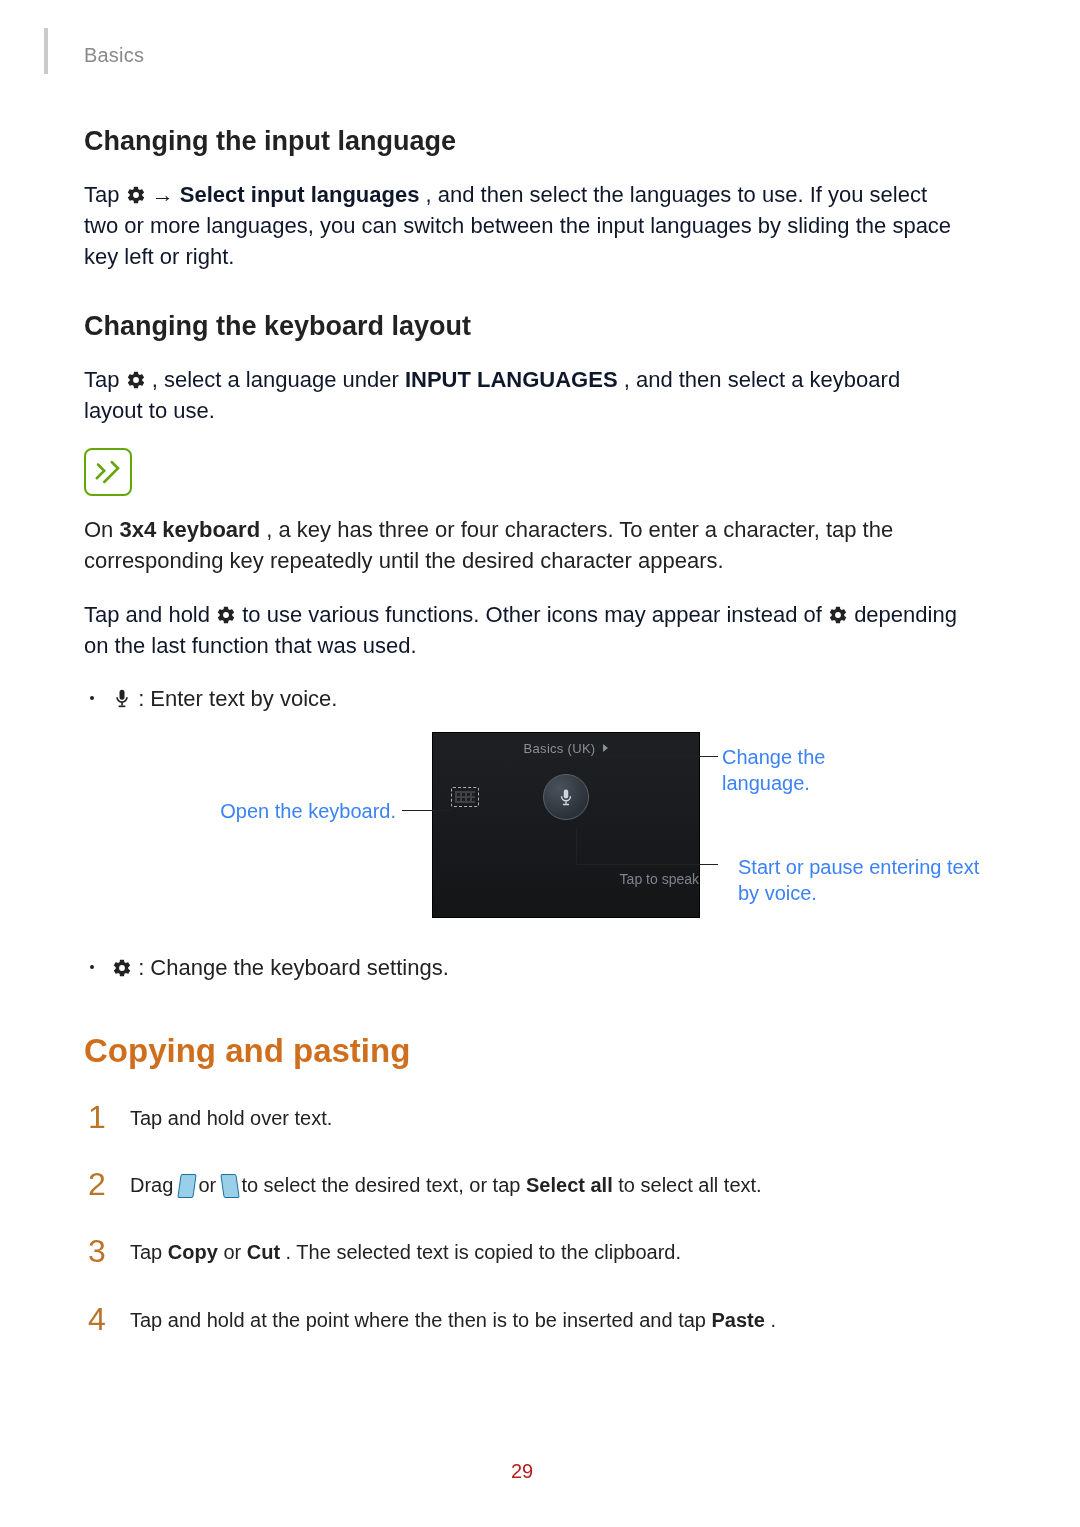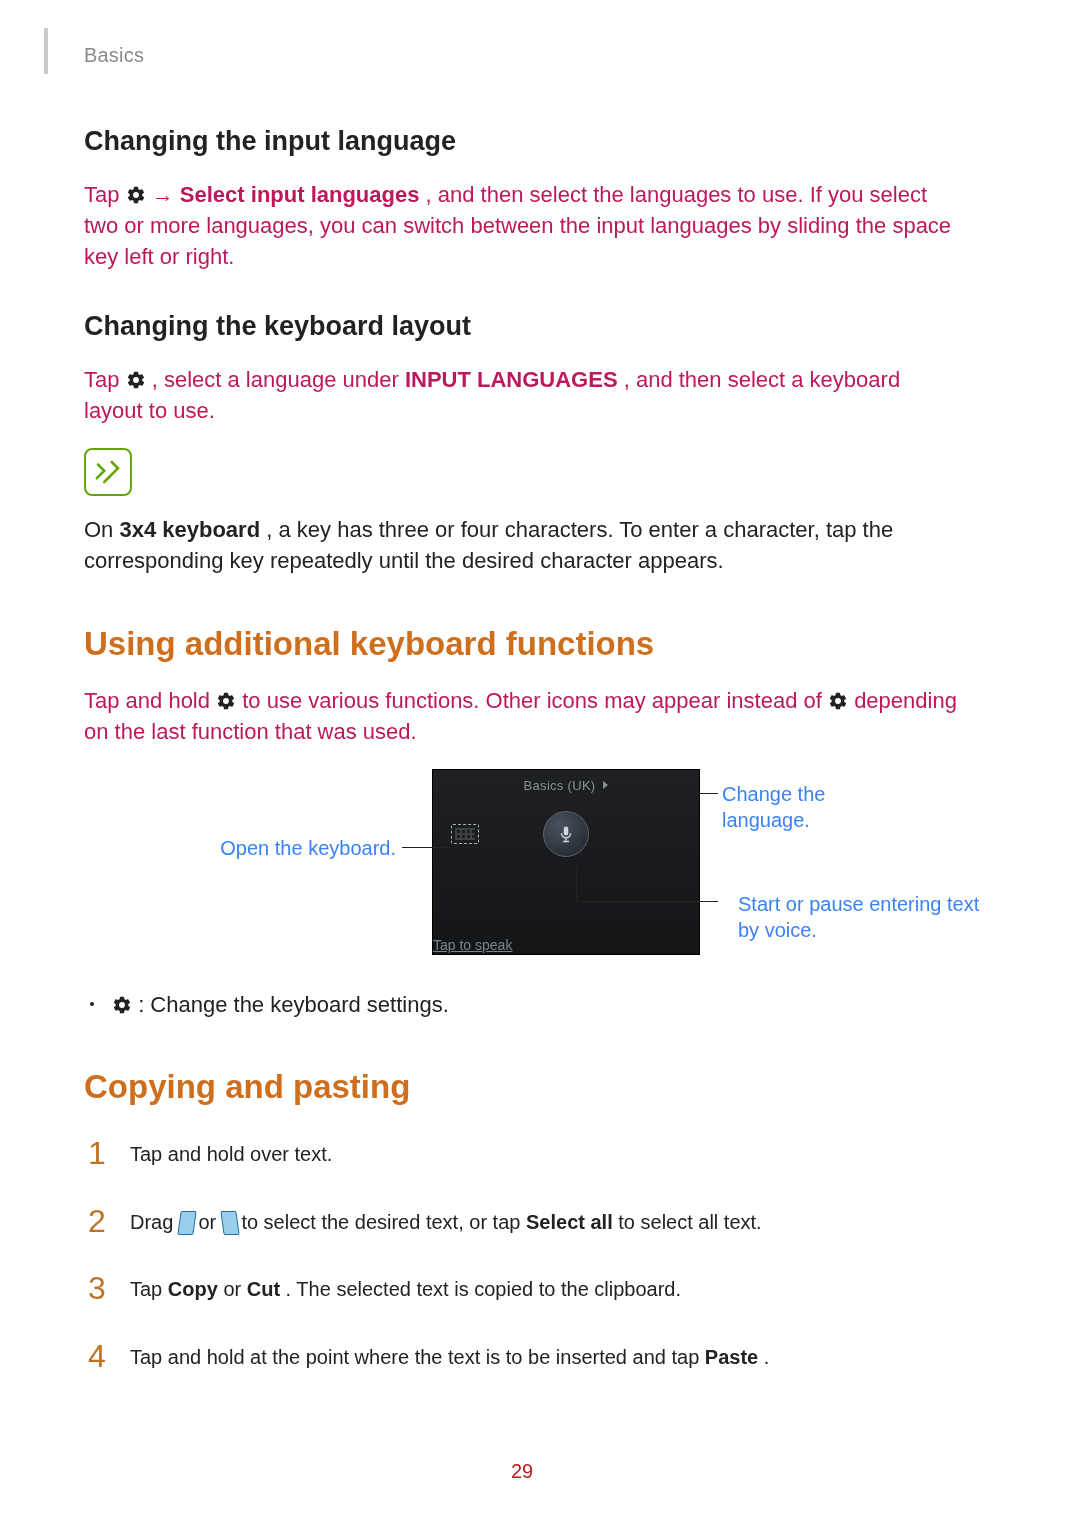--- a/index.html
+++ b/index.html
@@ -46,21 +46,21 @@
     font-weight: 700;
     color: #cf6f1e;
     margin: 48px 0 18px 0;
   }
   .h2-kbfunc { font-size: 33px; }
   .h2-copy   { font-size: 33px; }
 
   .body-text {
     font-size: 22px;
     line-height: 1.42;
-    color: #be185d;
+    color: #0f172a;
   }
   .body-text b { font-weight: 700; }
 
   .inline-icon {
     display: inline-flex;
     align-items: center;
     justify-content: center;
     vertical-align: -3px;
   }
   .inline-icon svg { display: block; }
@@ -169,26 +169,25 @@
     left: 50%;
     transform: translateX(-50%);
     width: 44px; height: 44px;
     border-radius: 50%;
     background: radial-gradient(circle at 35% 30%, #4a525c, #2a3138 70%);
     border: 1px solid #5a626c;
     display: flex; align-items: center; justify-content: center;
   }
   .phoneshot .tap-row {
     position: absolute;
-    bottom: 1px;
+    bottom: 30px;
     width: 100%;
-    text-align: left;
+    text-align: right;
     color: #7d848d;
     font-size: 14px;
-    text-decoration: underline;
   }
 
   .callout {
     position: absolute;
     font-size: 20px;
     color: #3b82f6;
     line-height: 1.3;
   }
   .leader {
     position: absolute;
@@ -302,37 +301,52 @@
         <path d="M9 20 L20 9 L15 4"></path>
       </svg>
     </div>
     <div class="note-text">
       <span>On </span>
       <b>3x4 keyboard</b>
       <span>, a key has three or four characters. To enter a character, tap the corresponding key repeatedly until the desired character appears.</span>
     </div>
   </div>
 
-  <h2 class="major h2-kbfunc">Using additional keyboard functions</h2>
   <p class="body-text">
     <span>Tap and hold </span>
     <span class="inline-icon">
       <svg width="20" height="20" viewBox="0 0 24 24" fill="#222">
           <path d="M19.4 13a7.8 7.8 0 0 0 .1-1 7.8 7.8 0 0 0-.1-1l2.1-1.6a.5.5 0 0 0 .1-.6l-2-3.5a.5.5 0 0 0-.6-.2l-2.5 1a7.6 7.6 0 0 0-1.7-1l-.4-2.6A.5.5 0 0 0 14 2h-4a.5.5 0 0 0-.5.4L9.1 5a7.6 7.6 0 0 0-1.7 1l-2.5-1a.5.5 0 0 0-.6.2l-2 3.5a.5.5 0 0 0 .1.6L4.5 11a7.8 7.8 0 0 0-.1 1 7.8 7.8 0 0 0 .1 1l-2.1 1.6a.5.5 0 0 0-.1.6l2 3.5a.5.5 0 0 0 .6.2l2.5-1a7.6 7.6 0 0 0 1.7 1l.4 2.6A.5.5 0 0 0 10 22h4a.5.5 0 0 0 .5-.4l.4-2.6a7.6 7.6 0 0 0 1.7-1l2.5 1a.5.5 0 0 0 .6-.2l2-3.5a.5.5 0 0 0-.1-.6ZM12 15.5A3.5 3.5 0 1 1 15.5 12 3.5 3.5 0 0 1 12 15.5Z"></path>
         </svg>
     </span>
     <span> to use various functions. Other icons may appear instead of </span>
     <span class="inline-icon">
       <svg width="20" height="20" viewBox="0 0 24 24" fill="#222">
           <path d="M19.4 13a7.8 7.8 0 0 0 .1-1 7.8 7.8 0 0 0-.1-1l2.1-1.6a.5.5 0 0 0 .1-.6l-2-3.5a.5.5 0 0 0-.6-.2l-2.5 1a7.6 7.6 0 0 0-1.7-1l-.4-2.6A.5.5 0 0 0 14 2h-4a.5.5 0 0 0-.5.4L9.1 5a7.6 7.6 0 0 0-1.7 1l-2.5-1a.5.5 0 0 0-.6.2l-2 3.5a.5.5 0 0 0 .1.6L4.5 11a7.8 7.8 0 0 0-.1 1 7.8 7.8 0 0 0 .1 1l-2.1 1.6a.5.5 0 0 0-.1.6l2 3.5a.5.5 0 0 0 .6.2l2.5-1a7.6 7.6 0 0 0 1.7 1l.4 2.6A.5.5 0 0 0 10 22h4a.5.5 0 0 0 .5-.4l.4-2.6a7.6 7.6 0 0 0 1.7-1l2.5 1a.5.5 0 0 0 .6-.2l2-3.5a.5.5 0 0 0-.1-.6ZM12 15.5A3.5 3.5 0 1 1 15.5 12 3.5 3.5 0 0 1 12 15.5Z"></path>
         </svg>
     </span>
     <span> depending on the last function that was used.</span>
   </p>
 
+  <ul class="icon-list">
+    <li>
+      <span class="bullet-dot"></span>
+      <span>
+        <span class="inline-icon">
+          <svg width="20" height="22" viewBox="0 0 24 24" fill="#222">
+              <path d="M12 14a3 3 0 0 0 3-3V5a3 3 0 0 0-6 0v6a3 3 0 0 0 3 3z"></path>
+              <path d="M19 11a7 7 0 0 1-14 0h2a5 5 0 0 0 10 0z"></path>
+              <rect x="11" y="18" width="2" height="3"></rect>
+              <rect x="8" y="21" width="8" height="2"></rect>
+            </svg>
+        </span>
+        <span>: Enter text by voice.</span>
+      </span>
+    </li>
+  </ul>
 
   <div class="diagram">
     <div class="phoneshot">
       <div class="lang-row">
         <span>Basics (UK)</span>
         <span class="lang-tri"></span>
       </div>
       <div class="mid-row">
         <div class="kbd-ico"></div>
         <div class="mic-btn">
@@ -392,21 +406,21 @@
       <span>
         <span>Tap </span>
         <b>Copy</b>
         <span> or </span>
         <b>Cut</b>
         <span>. The selected text is copied to the clipboard.</span>
       </span>
     </li>
     <li>
       <span>
-        <span>Tap and hold at the point where the text is to be inserted and tap </span>
+        <span>Tap and hold at the point where the then is to be inserted and tap </span>
         <b>Paste</b>
         <span>.</span>
       </span>
     </li>
   </ol>
 
   <div class="page-number">29</div>
 </div>
 
 </body></html>

